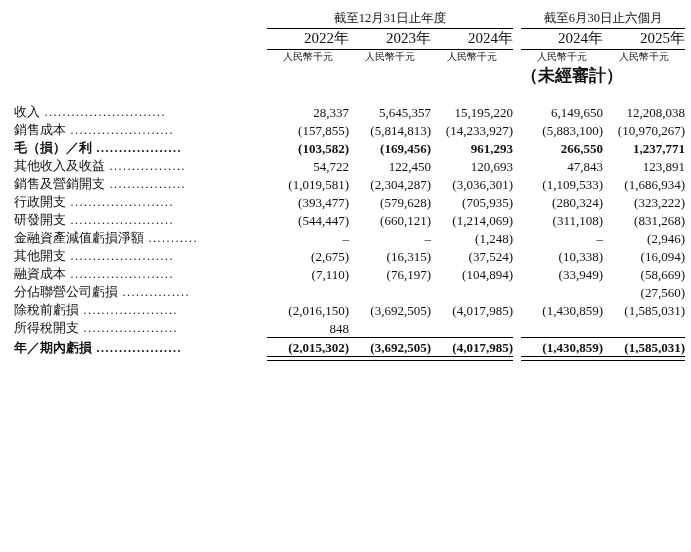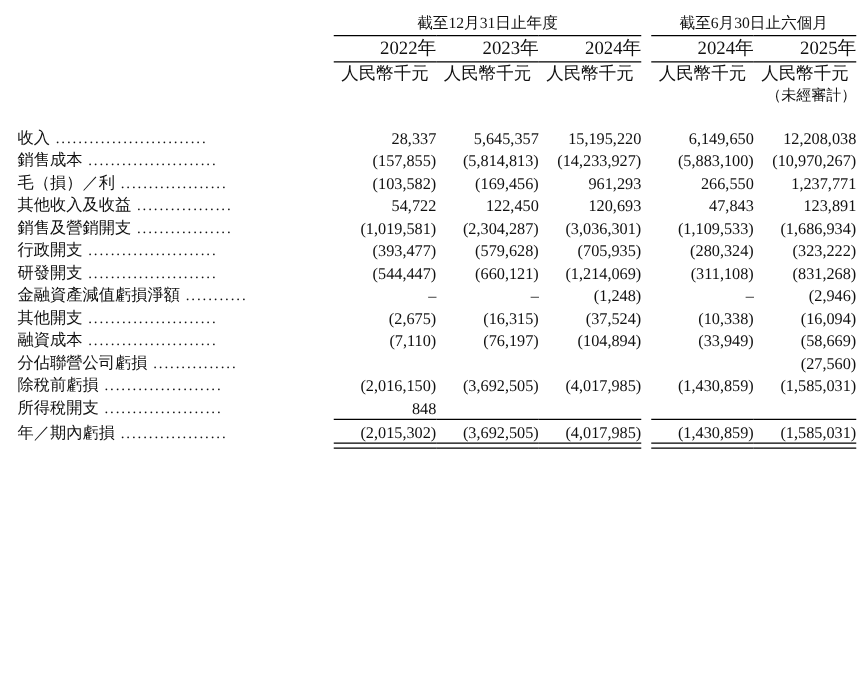--- a/index.html
+++ b/index.html
@@ -48,29 +48,30 @@
     line-height: 0;
   }
   .yr {
     text-align: right;
     font-size: 15px;
     padding: 6px 0 6px 0;
     white-space: nowrap;
   }
   .cur {
     text-align: center;
-    font-size: 14px;
+    font-size: 10px;
     padding: 6px 0 2px 0;
     white-space: nowrap;
   }
   .unaud {
-    text-align: right;
-    font-size: 12px;
+    text-align: left;
+    font-size: 17px;
     padding: 0 0 5px 0;
     white-space: nowrap;
+    font-weight: bold;
   }
   .rule-mid td {
     border-bottom: 1px solid #000;
     height: 1px;
     font-size: 0;
     line-height: 0;
   }
   .spacer td { height: 16px; font-size: 0; line-height: 0; }
 
   .lbl {
@@ -83,21 +84,21 @@
     color: #111;
     letter-spacing: 1.5px;
     font-size: 12px;
   }
   .num {
     text-align: right;
     font-size: 13px;
     white-space: nowrap;
     padding: 4px 2px 4px 0;
   }
-  .bold .lbl, .bold .num { font-weight: normal; }
+  .bold .lbl, .bold .num { font-weight: bold; }
 
   .rule-total-top td.numcell {
     border-top: 1px solid #000;
     height: 1px;
     font-size: 0;
     line-height: 0;
   }
   .dbl td.numcell {
     border-top: 1px solid #000;
     border-bottom: 1px solid #000;

